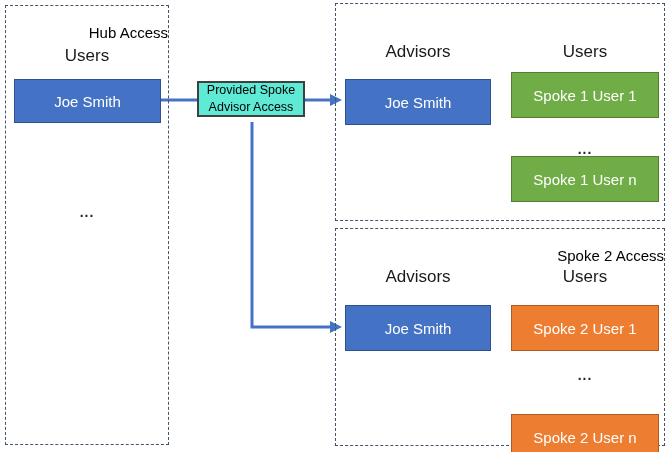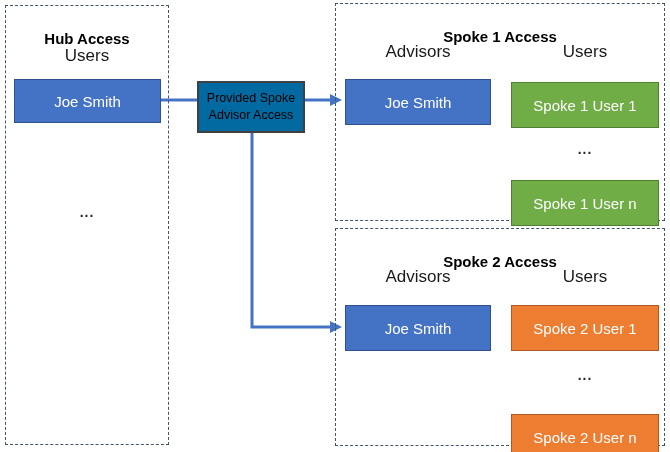--- a/index.html
+++ b/index.html
@@ -11,22 +11,22 @@
   .connectors path{stroke:var(--connector-line,#4472C4);stroke-width:3;fill:none;}
   .connectors polygon{fill:var(--connector-line,#4472C4);}
   .container{
     position:absolute;border:1px dashed var(--container-border,#44546A);
     background:transparent;z-index:2;box-sizing:border-box;
   }
   .hub{left:5px;top:5px;width:164px;height:440px;}
   .spoke1{left:335px;top:3px;width:330px;height:218px;}
   .spoke2{left:335px;top:228px;width:330px;height:218px;}
   .group-title{
-    position:absolute;left:0;top:24px;width:100%;text-align:center;
-    font-size:15px;font-weight:700;color:#000;
+    position:absolute;left:0;top:18px;width:100%;text-align:right;
+    font-size:15px;font-weight:400;color:#000;
   }
   .col-label{
     position:absolute;text-align:center;font-size:17px;font-weight:400;color:#1a1a1a;
   }
   .hub .col-label{left:0;top:40px;width:100%;}
   .label-advisors{left:9px;top:38px;width:146px;}
   .label-users{left:175px;top:38px;width:148px;}
   .node{
     position:absolute;display:flex;align-items:center;justify-content:center;
     box-sizing:border-box;font-size:15px;color:#ffffff;text-align:right;
@@ -36,27 +36,27 @@
   .node.orange{background:var(--spoke2-user-fill,#ED7D31);border:1px solid var(--spoke2-user-border,#AE5A21);}
   .ellipsis{
     position:absolute;text-align:center;font-size:14px;font-weight:700;
     letter-spacing:1px;color:#262626;
   }
   .hub .node{left:8px;width:147px;height:44px;}
   .hub .n1{top:73px;} .hub .n2{top:132px;} .hub .n4{top:224px;}
   .hub .ellipsis{left:0;top:198px;width:100%;}
   .spoke1 .advisor,.spoke2 .advisor{left:9px;width:146px;height:46px;}
   .spoke1 .user,.spoke2 .user{left:175px;width:148px;height:46px;}
-  .spoke1 .advisor{top:75px;} .spoke1 .u1{top:78px;} .spoke1 .un{top:176px;}
+  .spoke1 .advisor{top:75px;} .spoke1 .u1{top:68px;} .spoke1 .un{top:152px;}
   .spoke1 .ellipsis{left:175px;top:137px;width:148px;}
   .spoke2 .advisor{top:76px;} .spoke2 .u1{top:76px;} .spoke2 .un{top:165px;margin-top:20px;}
   .spoke2 .ellipsis{left:175px;top:138px;width:148px;}
   .connector-label{
-    position:absolute;left:197px;top:81px;width:108px;height:52px;z-index:3;
-    box-sizing:border-box;background:#0369a1;border:2px solid #404040;
+    position:absolute;left:197px;top:81px;width:108px;height:36px;z-index:3;
+    box-sizing:border-box;background:#5eead4;border:2px solid #404040;
     display:flex;flex-direction:column;align-items:center;justify-content:center;
     font-size:12.5px;line-height:1.35;color:#000;text-align:center;
   }
 </style>
 </head>
 <body>
 
 <div class="canvas">
 
   <svg class="connectors" viewBox="0 0 670 452">
@@ -72,21 +72,20 @@
     <div class="node blue n1">Joe Smith</div>
     <div class="ellipsis">...</div>
   </div>
 
   <div class="connector-label">
     <span>Provided Spoke</span>
     <span>Advisor Access</span>
   </div>
 
   <div class="container spoke1">
-    <div class="group-title">Spoke 1 Access</div>
     <div class="col-label label-advisors">Advisors</div>
     <div class="col-label label-users">Users</div>
     <div class="node blue advisor">Joe Smith</div>
     <div class="node green user u1">Spoke 1 User 1</div>
     <div class="ellipsis">...</div>
     <div class="node green user un">Spoke 1 User n</div>
   </div>
 
   <div class="container spoke2">
     <div class="group-title">Spoke 2 Access</div>

